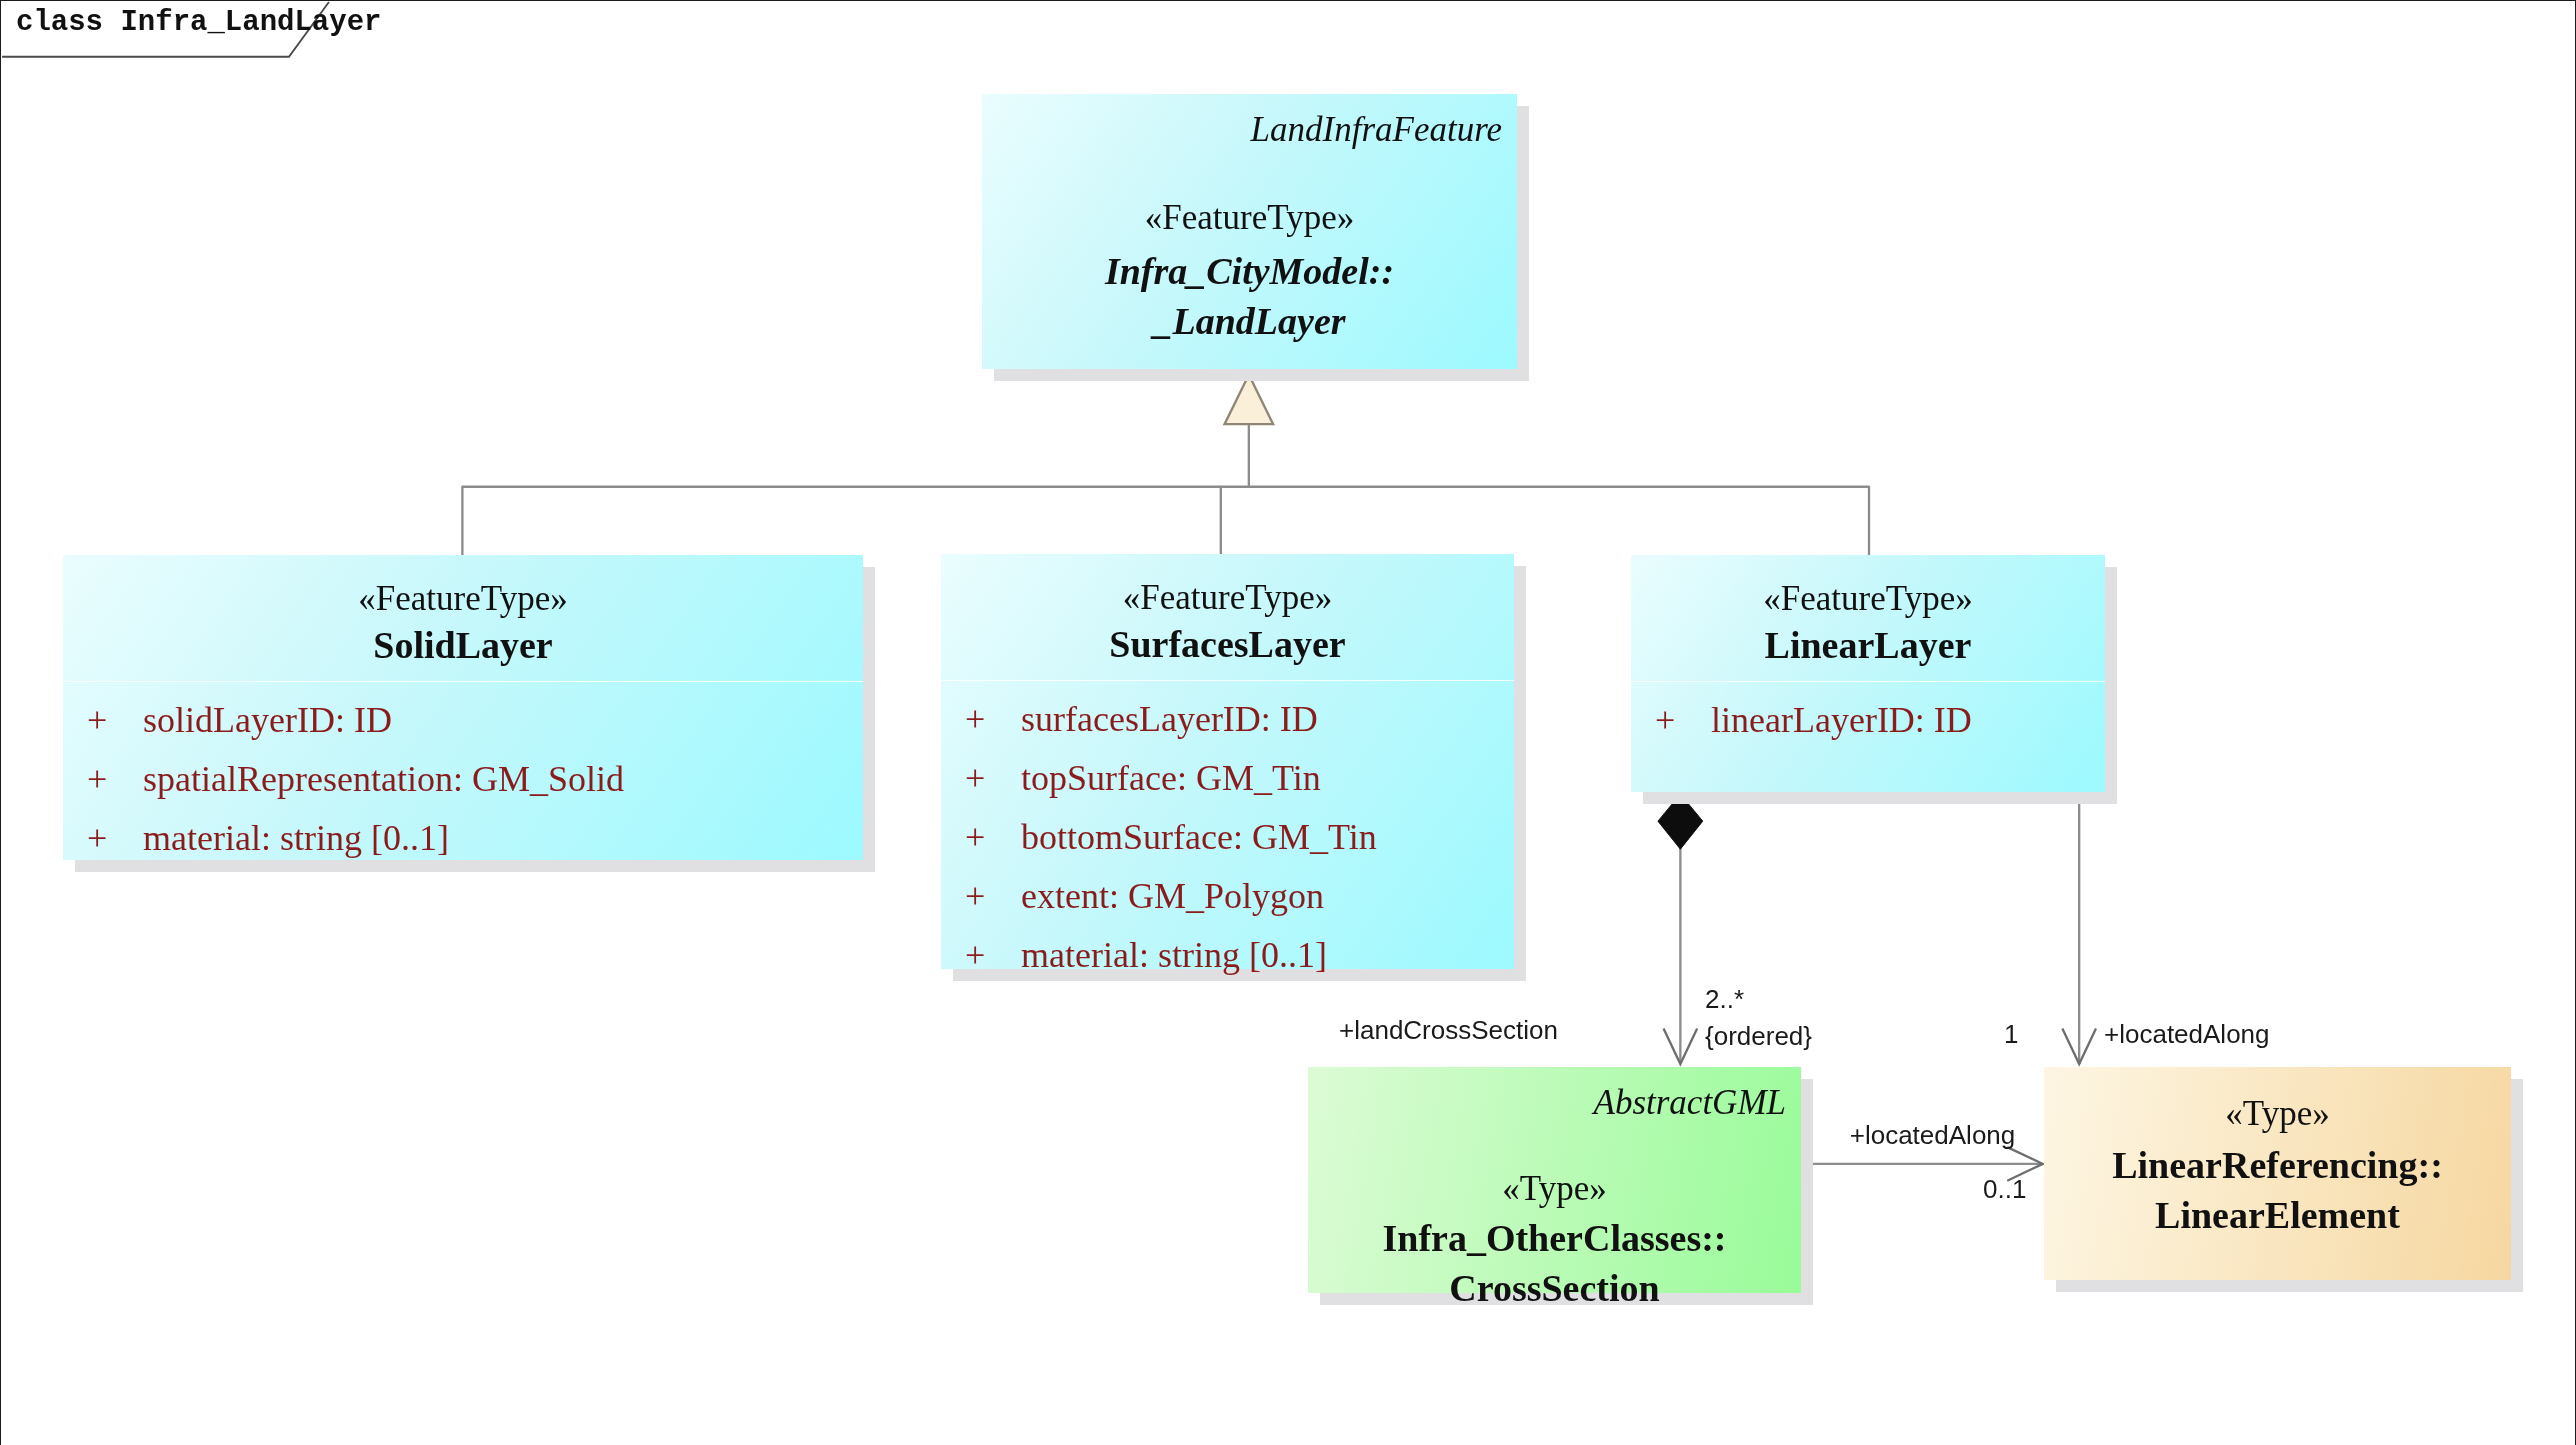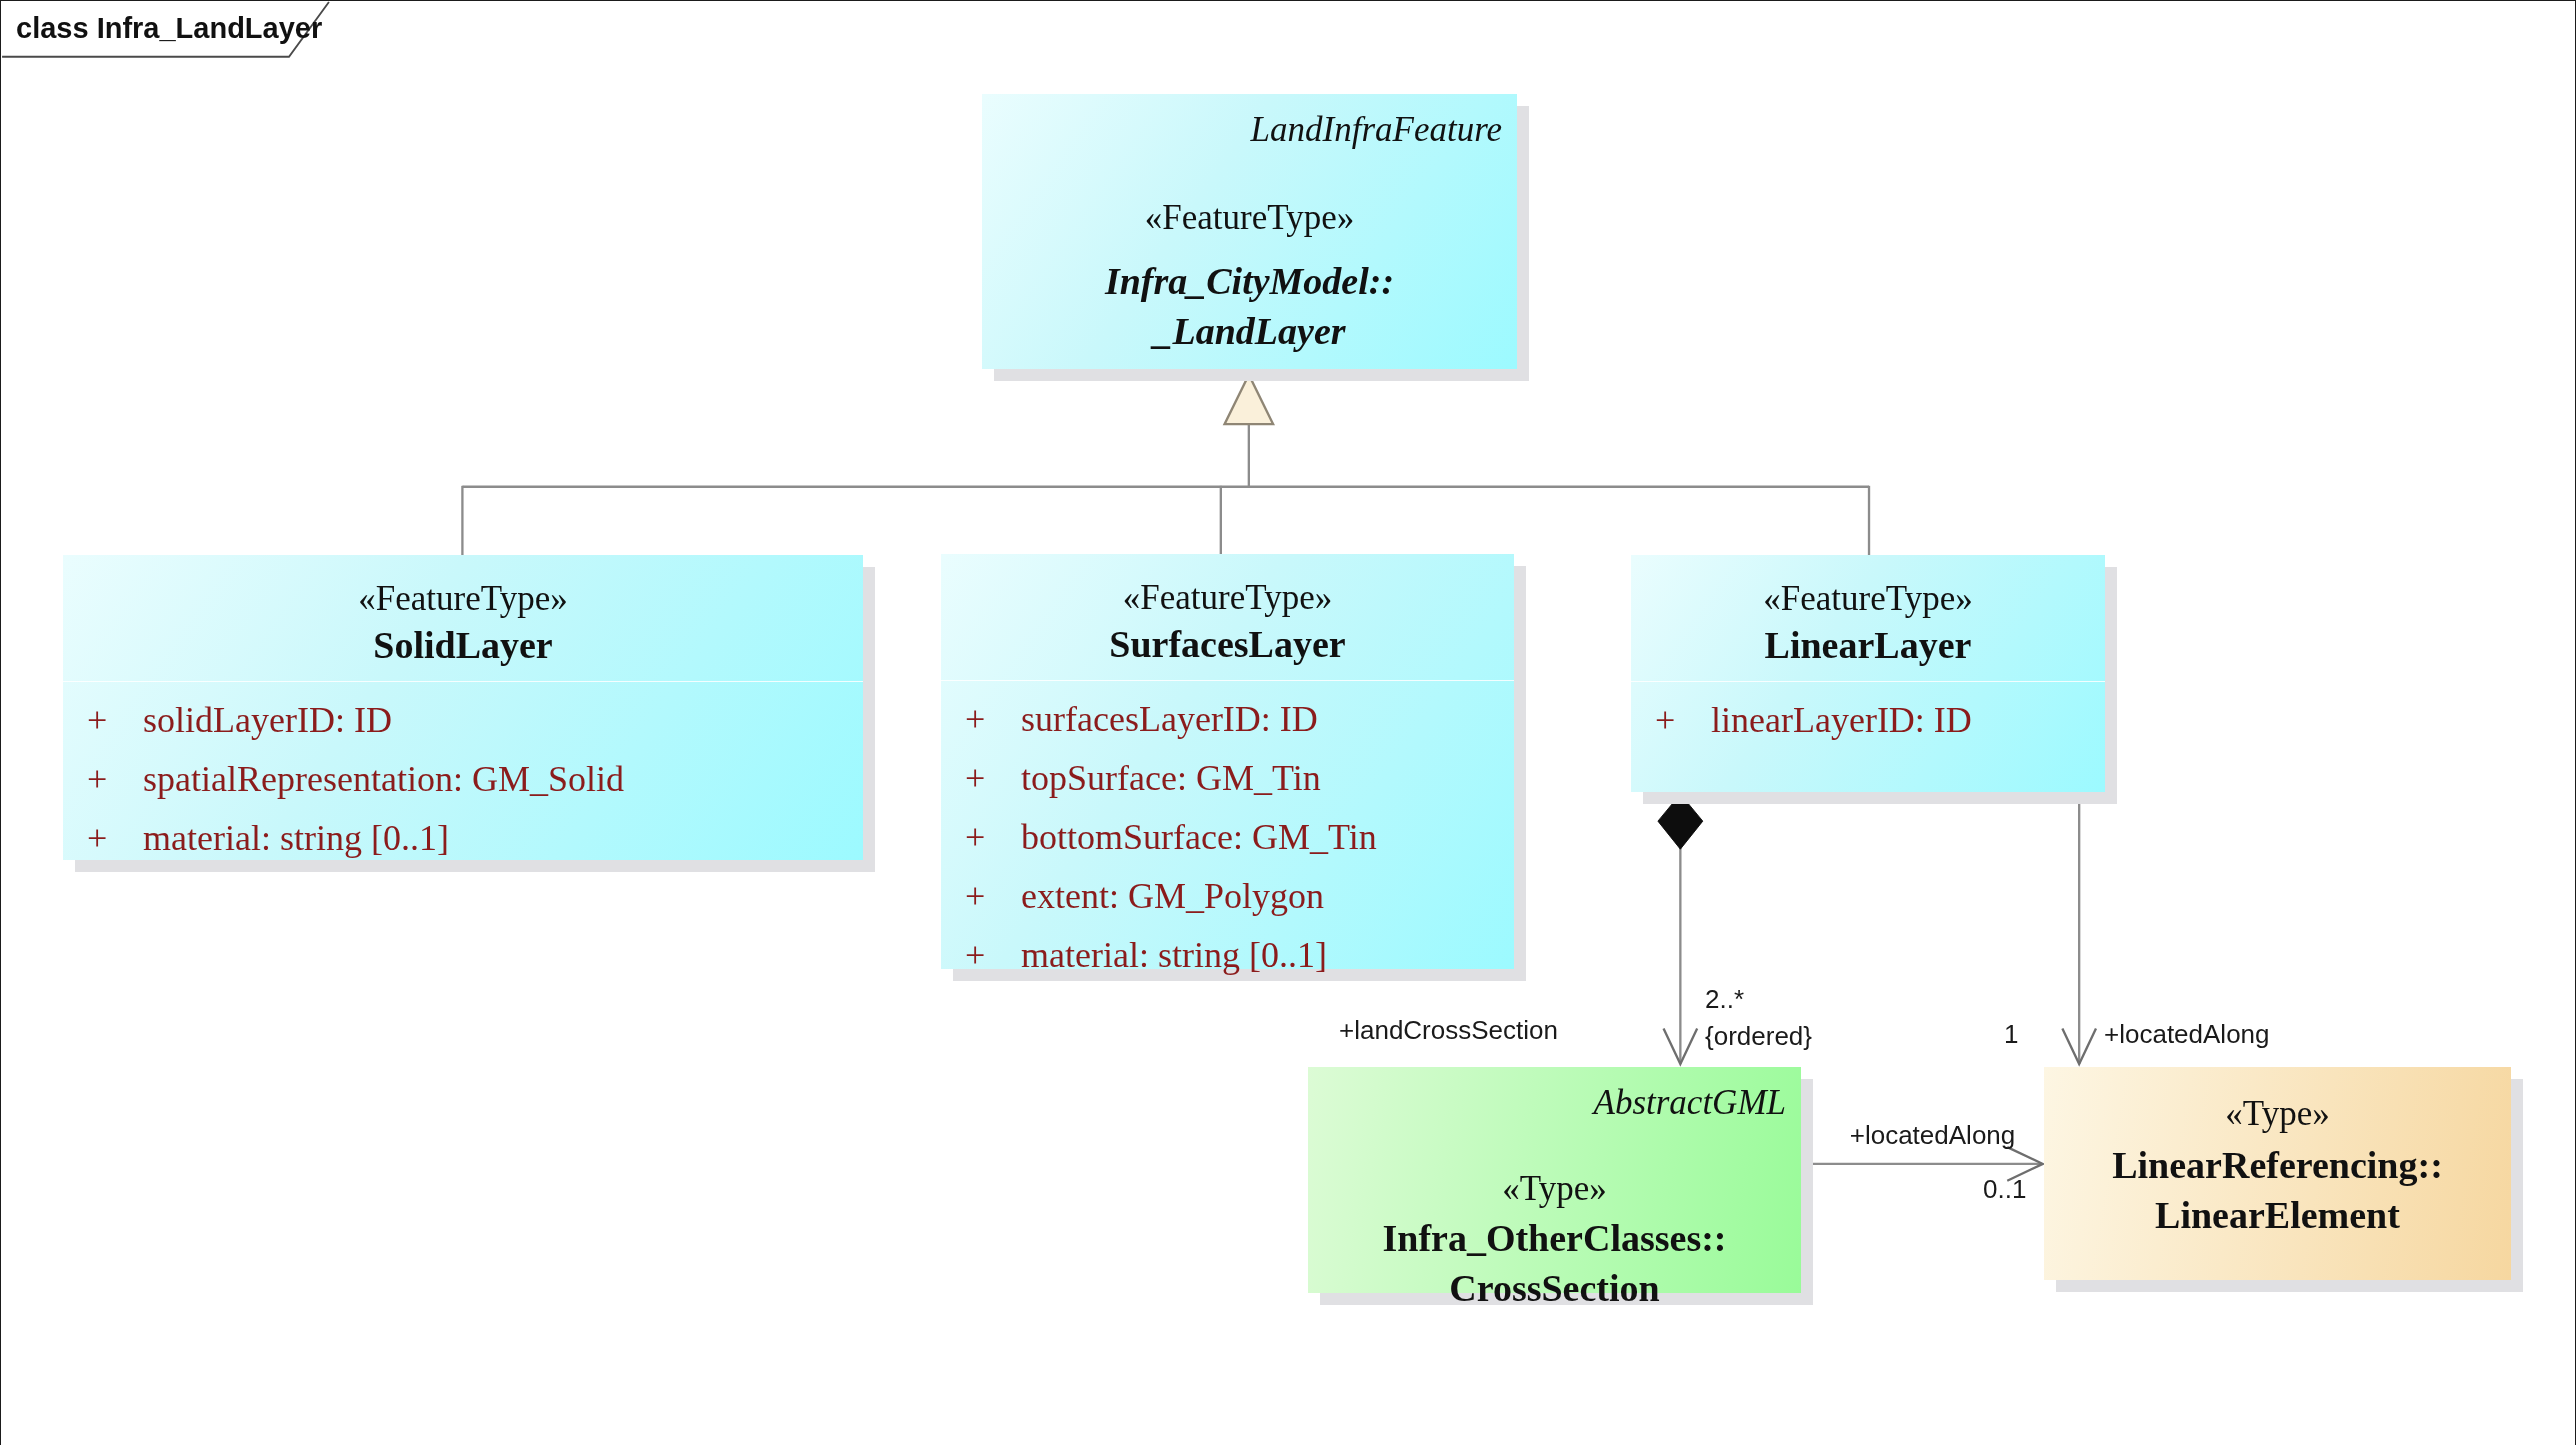--- a/index.html
+++ b/index.html
@@ -9,22 +9,22 @@
     background:#ffffff;
     border:1.9px solid #1b1b1b;
     box-sizing:border-box;
     font-family:"Liberation Serif","DejaVu Serif",serif;
     overflow:hidden;
   }
   
   .frame-tab{position:absolute;left:0;top:0;width:355px;height:65px;}
   .frame-tab svg{position:absolute;left:0;top:0;}
   .frame-tab .tab-text{
-    position:absolute;left:15px;top:11px;
-    font-family:Liberation Sans, sans-serif;
+    position:absolute;left:15px;top:5px;
+    font-family:Liberation Mono, monospace;
     font-weight:bold;font-size:29px;color:#111;
     white-space:nowrap;
   }
   
   svg.connectors{position:absolute;left:0;top:0;}
   svg.connectors line, svg.connectors polyline{stroke:#8c8c8c;stroke-width:2.5;fill:none;}
   svg.connectors .tri{fill:#faf0da;stroke:#8f8675;stroke-width:2.5;}
   svg.connectors .diamond{fill:#0d0d0d;stroke:#0d0d0d;}
   svg.connectors .openhead{stroke:#6e6e6e;}
   
@@ -98,21 +98,21 @@
     <line x1="2225" y1="848" x2="2225" y2="1138"></line>
     <polyline class="openhead" points="2207,1100 2225,1138 2243,1100"></polyline>
 
     <line x1="1929" y1="1245" x2="2185" y2="1245"></line>
     <polyline class="openhead" points="2148,1227 2186,1245 2148,1263"></polyline>
   </svg>
 
   <div class="uml-class fill-cyan" style="left:981px;top:93px;width:535px;height:275px;">
     <div class="corner-label">LandInfraFeature</div>
     <div class="stereotype" style="margin-top:45px;">«FeatureType»</div>
-    <div class="cls-name abstract" style="margin-top:16px;font-family:Liberation Serif, serif;">Infra_CityModel::</div>
+    <div class="cls-name abstract" style="margin-top:6px;font-family:Liberation Serif, serif;">Infra_CityModel::</div>
     <div class="cls-name abstract">_LandLayer</div>
   </div>
 
   <div class="uml-class fill-cyan hdr" style="left:62px;top:554px;width:800px;height:305px;">
     <div class="stereotype">«FeatureType»</div>
     <div class="cls-name">SolidLayer</div>
     <div class="divider"></div>
     <div class="attrs">
       <div class="attr-row">
           <span class="vis">+</span>

